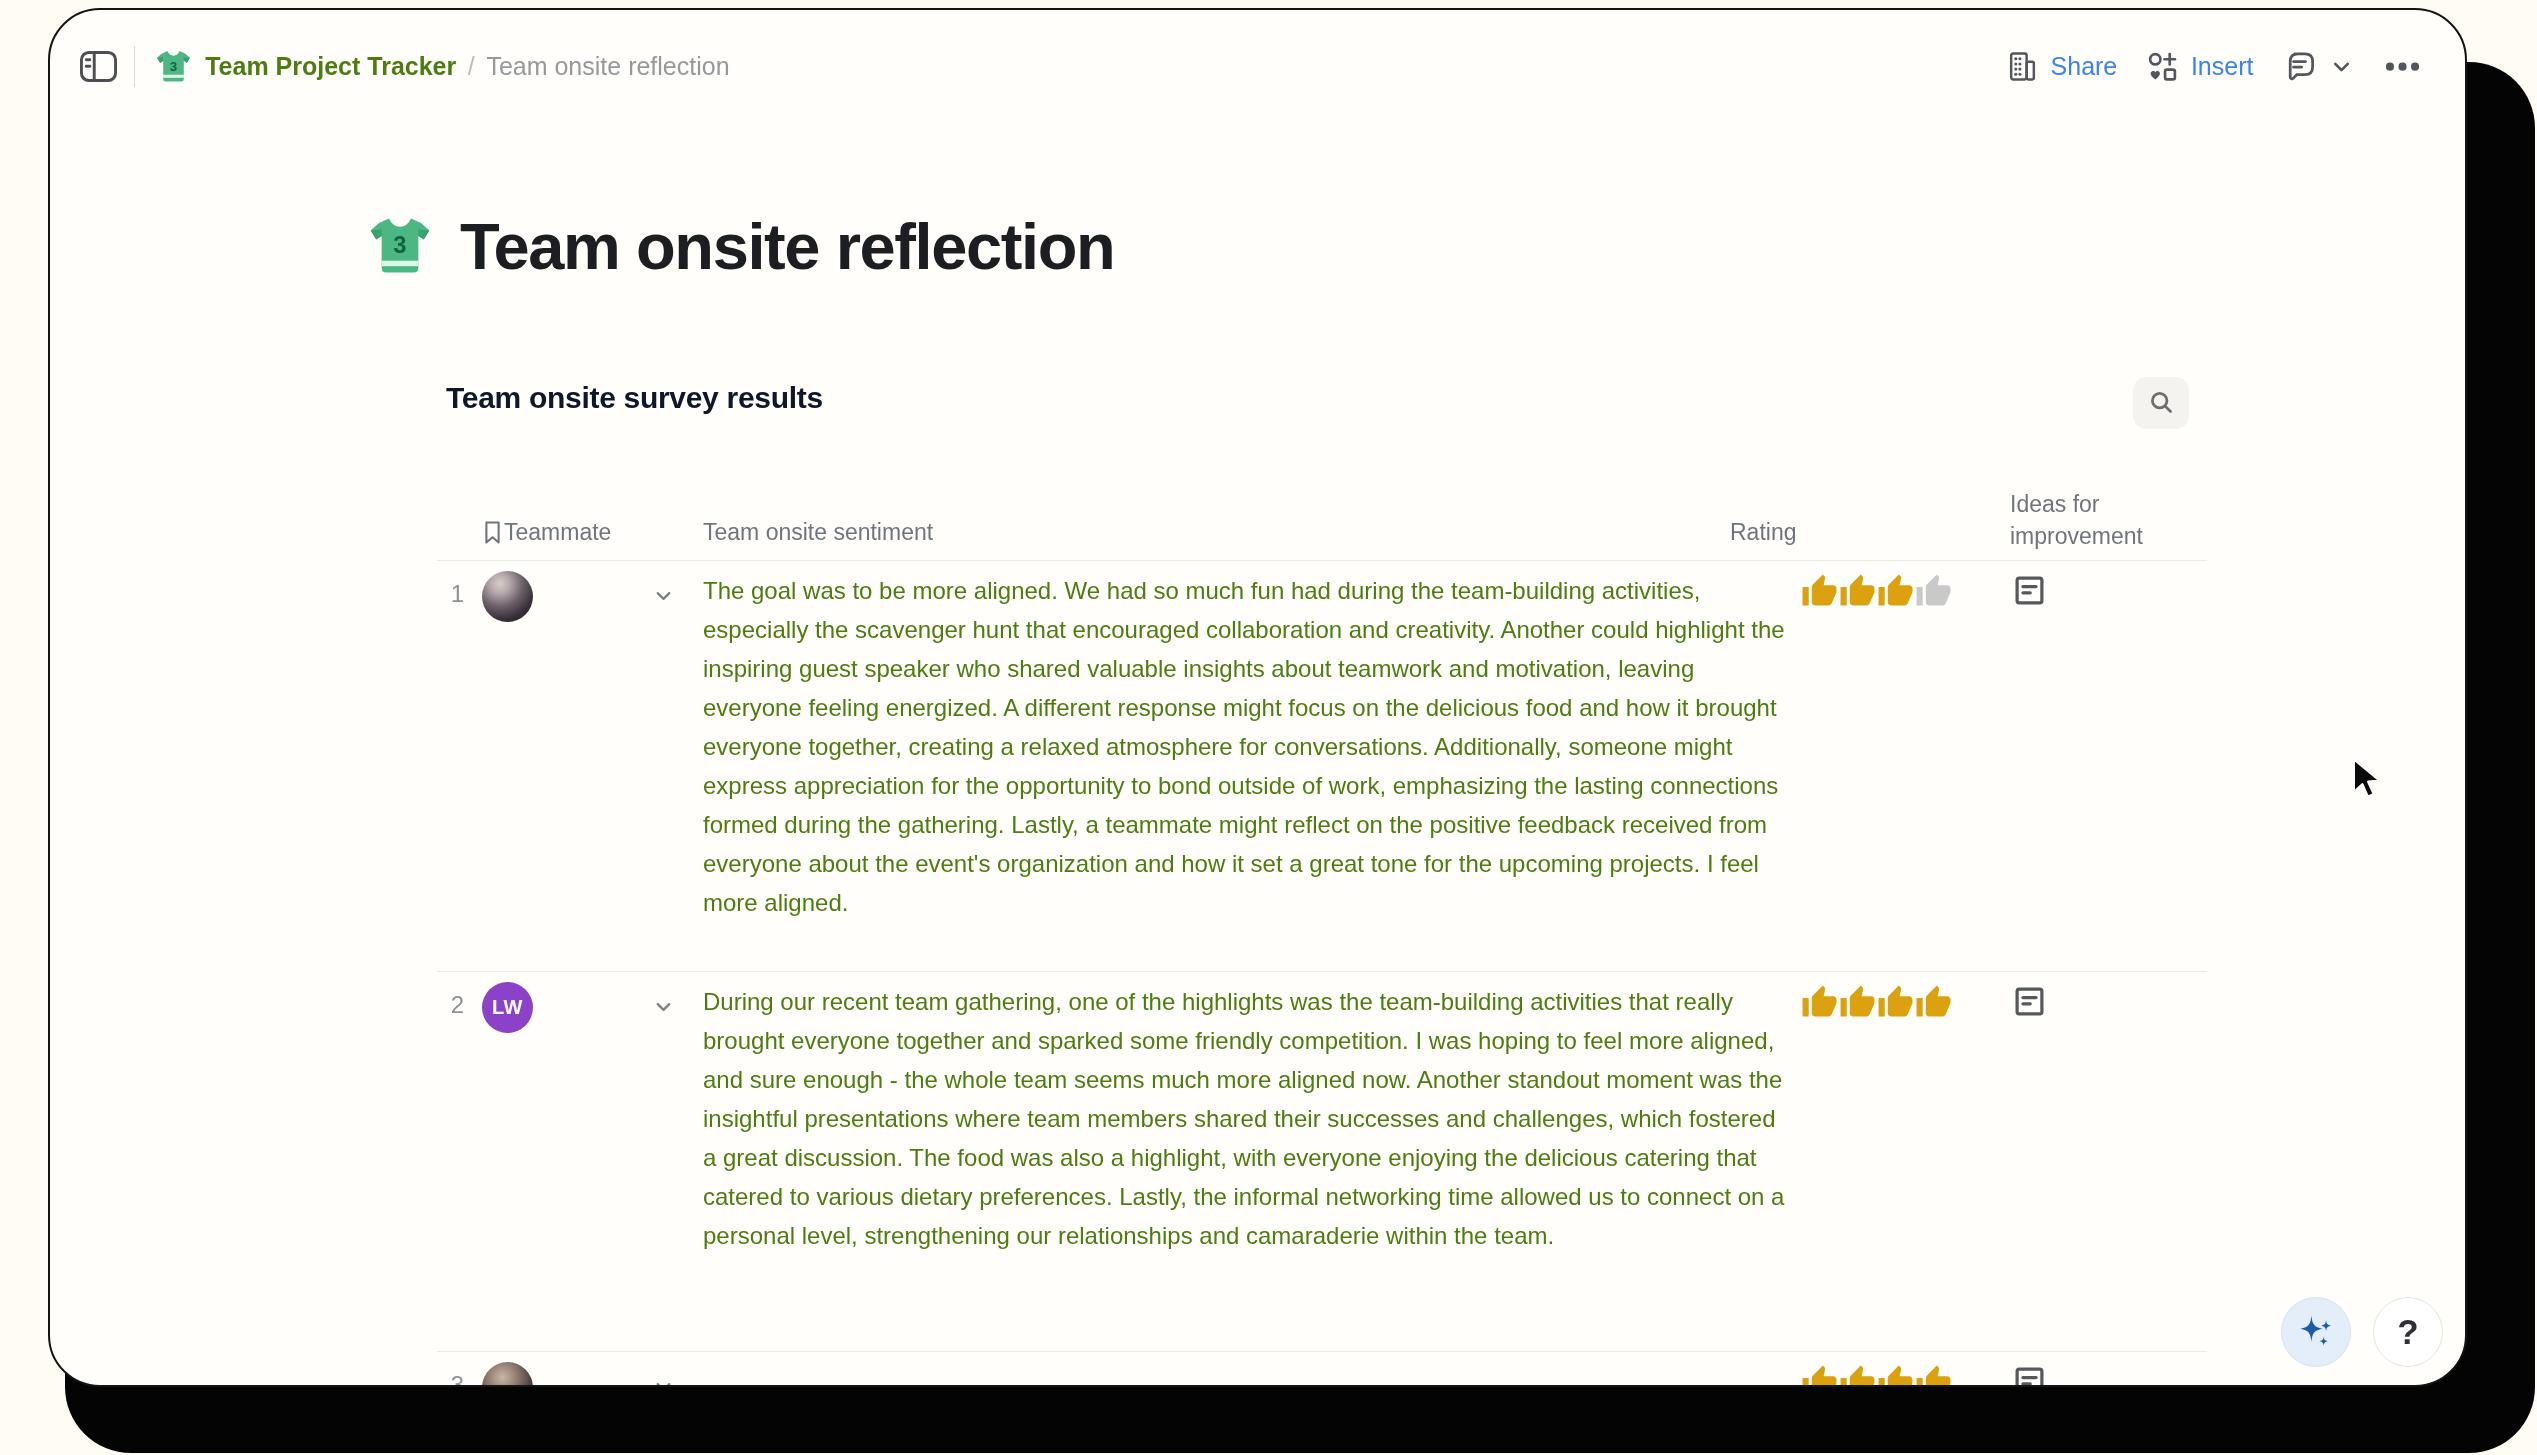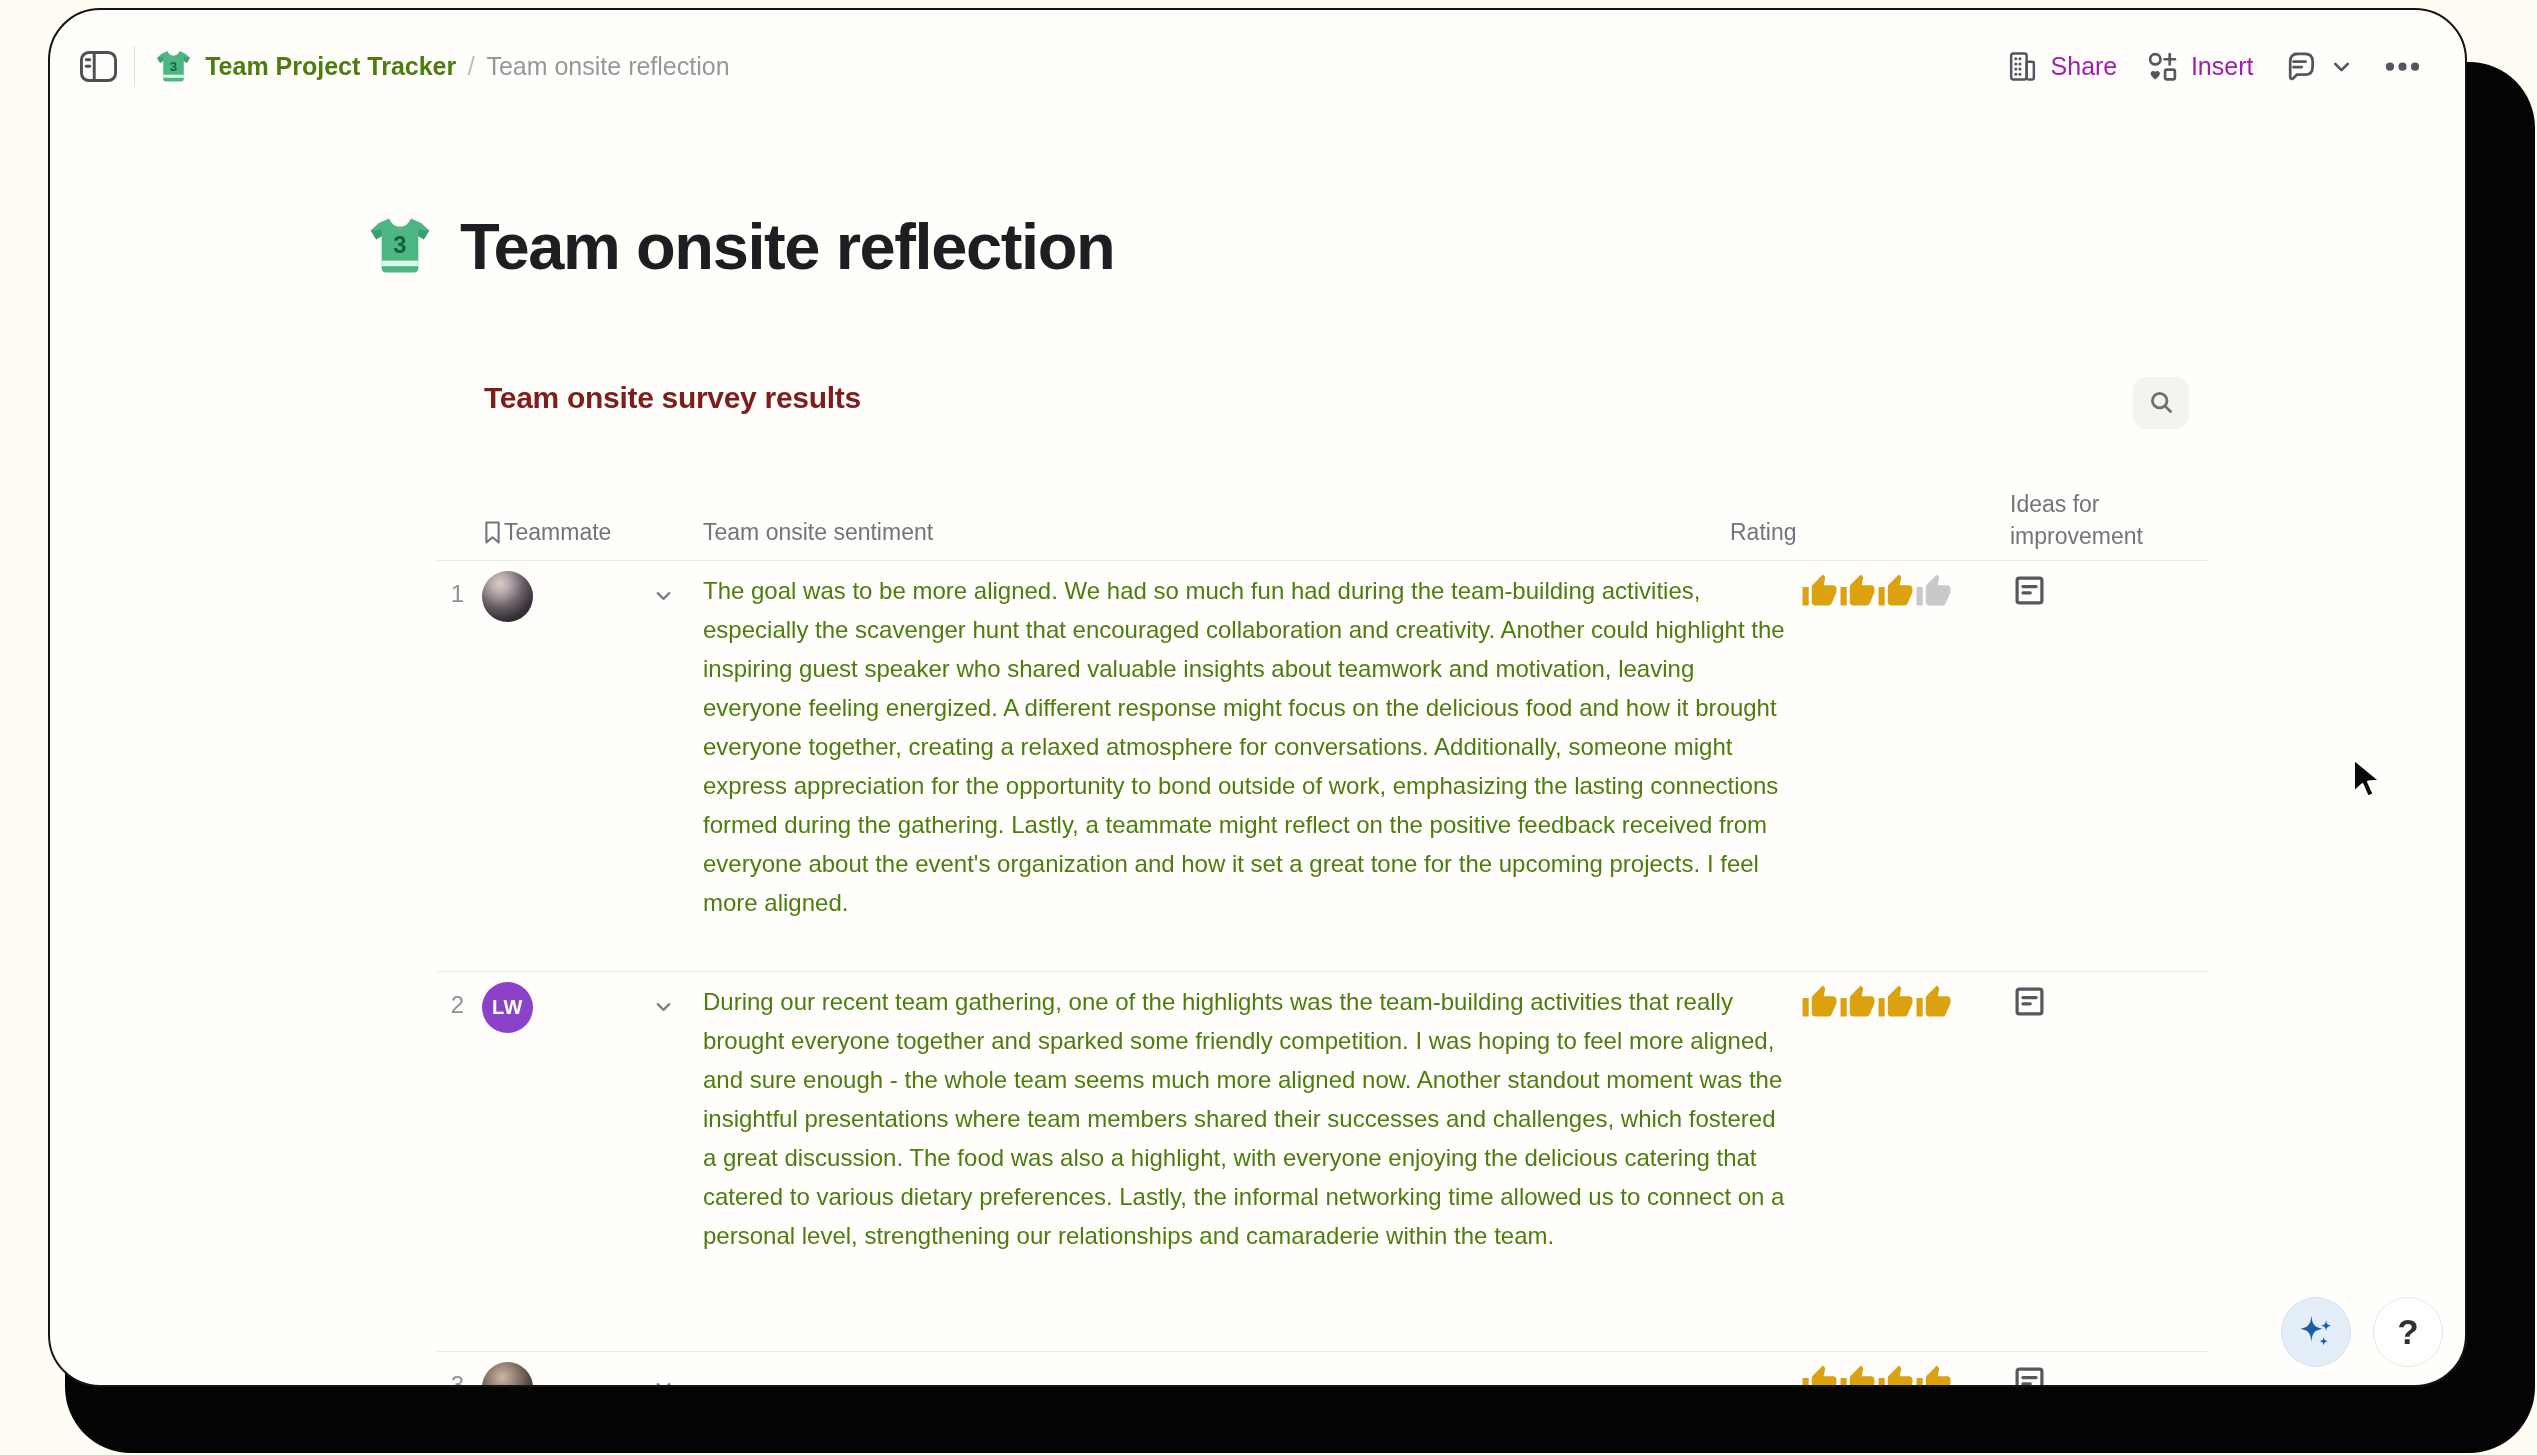--- a/index.html
+++ b/index.html
@@ -12,27 +12,27 @@
     border:2.9px solid #141414;border-radius:52px;overflow:hidden;z-index:2;}
   
   .win-header{position:absolute;top:0;left:0;right:0;height:100px;display:flex;align-items:center;padding:13.5px 43px 0 29px;}
   .crumb-left{display:flex;align-items:center;flex:1;min-width:0;}
   .icon-btn{display:flex;align-items:center;justify-content:center;border:none;background:transparent;padding:0;cursor:pointer;}
   .v-divider{width:1.9px;height:41px;background:#ddddd8;margin:0 19.3px 0 15.5px;}
   .crumb-doc{font-size:25px;font-weight:700;color:#4d7c0f;margin-left:13.5px;white-space:nowrap;}
   .crumb-sep{font-size:25px;color:#bcbcbc;margin:0 11.6px;}
   .crumb-page{font-size:25px;color:#96989c;white-space:nowrap;}
   .crumb-right{display:flex;align-items:center;gap:29px;}
-  .hbtn{display:flex;align-items:center;gap:11.6px;font-size:25px;color:#a21caf;background:transparent;border:none;padding:0;cursor:pointer;}
+  .hbtn{display:flex;align-items:center;gap:11.6px;font-size:25px;color:#3b82f6;background:transparent;border:none;padding:0;cursor:pointer;}
   .hbtn svg{display:block;}
   
   .title-row{position:absolute;left:317px;top:199px;display:flex;align-items:center;gap:27px;}
   .page-title{font-size:65px;font-weight:800;color:#1c1e22;letter-spacing:-1.4px;margin:0;}
   
-  .section-title{position:absolute;left:434px;top:371px;font-size:30px;font-weight:700;color:#7f1d1d;letter-spacing:-0.3px;}
+  .section-title{position:absolute;left:396px;top:371px;font-size:30px;font-weight:700;color:#0f172a;letter-spacing:-0.3px;}
   .search-btn{position:absolute;left:2083px;top:367px;width:56px;height:52px;border-radius:13.5px;background:#f4f3f0;
     display:flex;align-items:center;justify-content:center;border:none;cursor:pointer;}
   .table{position:absolute;left:387px;top:440px;width:1770px;}
   .thead{position:relative;height:111px;border-bottom:1.9px solid #e9e9e6;color:#70757d;font-size:23px;}
   .h-teammate{position:absolute;left:45px;bottom:13.5px;display:flex;align-items:center;gap:1px;}
   .h-sentiment{position:absolute;left:266px;bottom:13.5px;}
   .h-rating{position:absolute;left:1293px;bottom:13.5px;}
   .h-ideas{position:absolute;left:1573px;bottom:7.7px;width:174px;line-height:32px;}
   .trow{position:relative;border-bottom:1.9px solid #e9e9e6;}
   .row-1{height:411px;}

